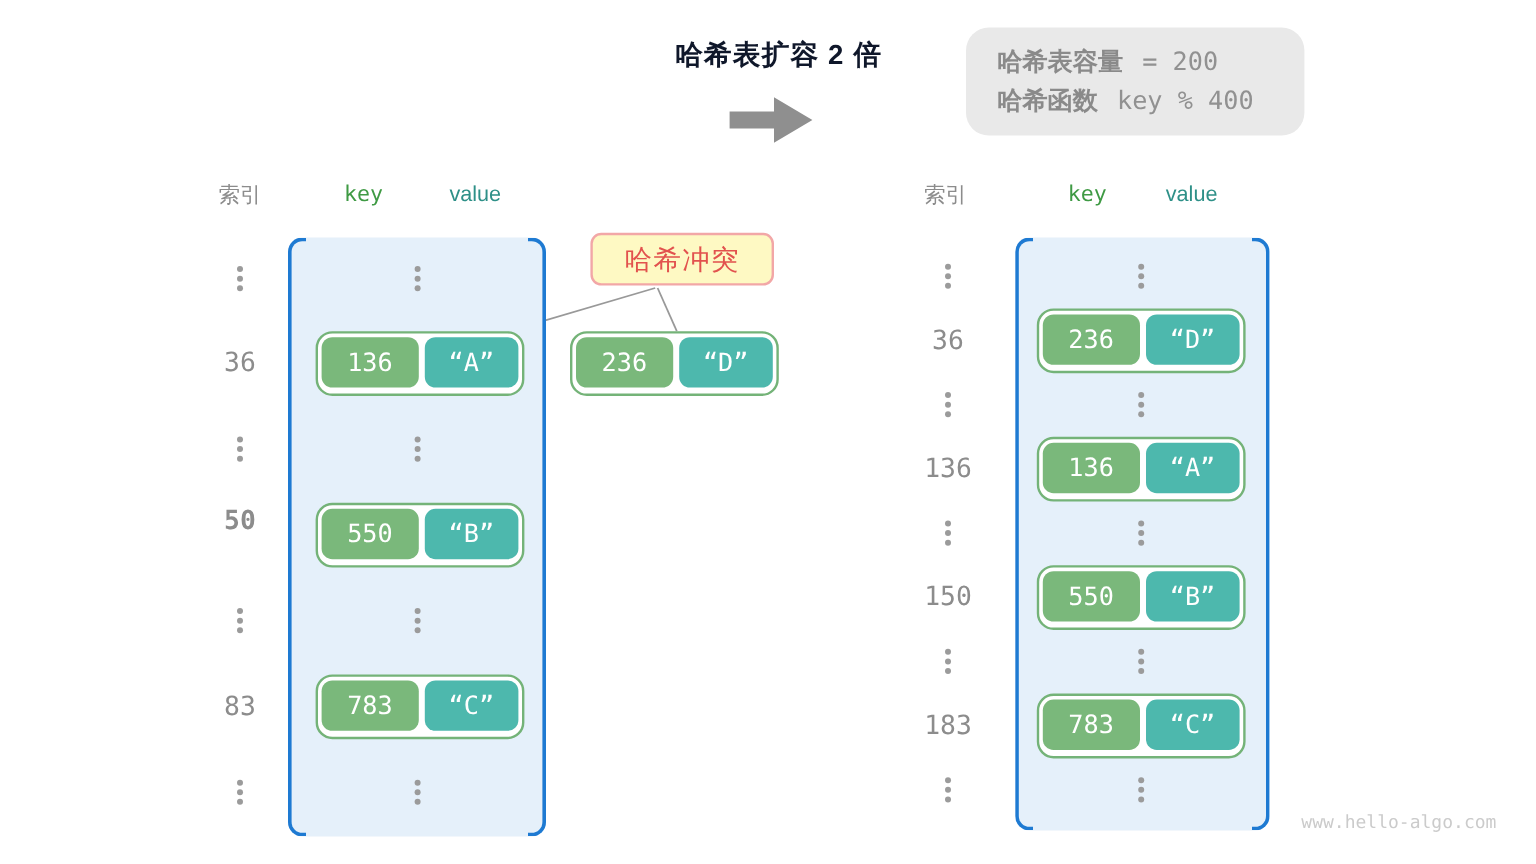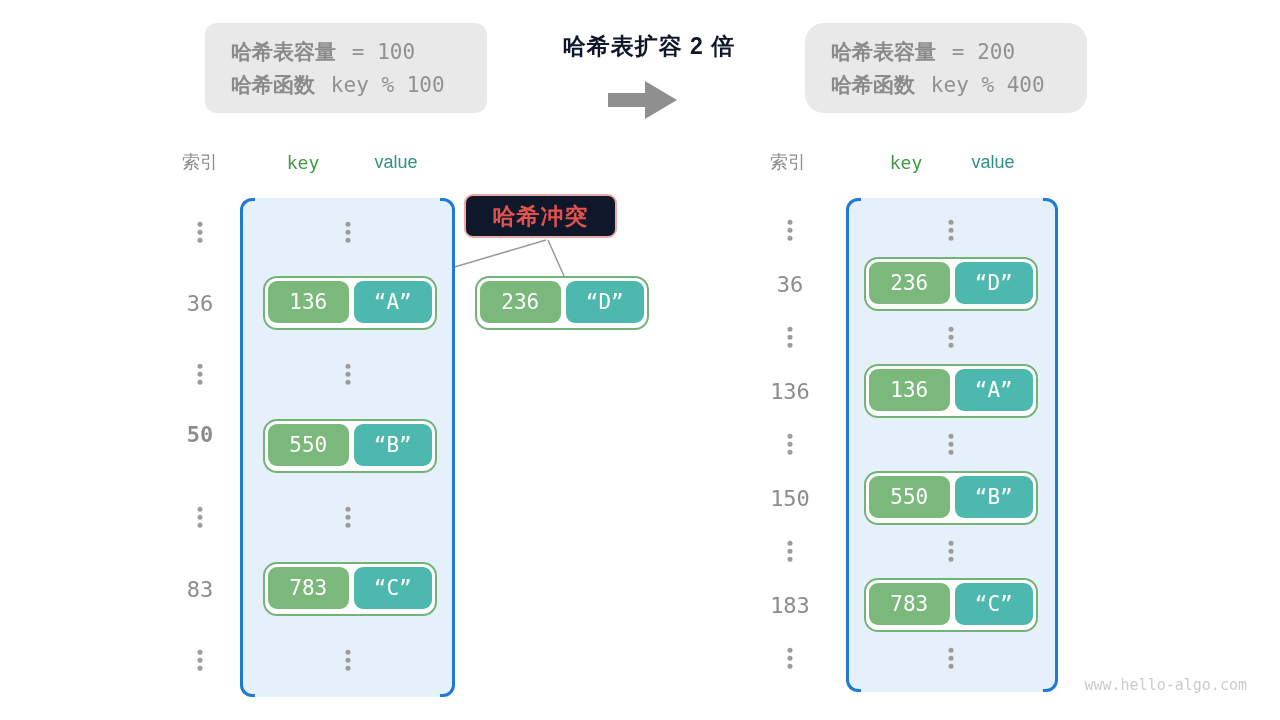--- a/index.html
+++ b/index.html
@@ -52,48 +52,38 @@
   }
   .pair .cell{
     height:42px;line-height:42px;text-align:center;color:#ffffff;font-size:21px;
     font-family:"DejaVu Sans Mono",monospace;border-radius:9px;white-space:nowrap;
   }
   .pair .key{width:81px;background:#7ab87b;}
   .pair .val{width:79px;background:#4db8ad;}
 
   
   .conflict-label{
-    position:absolute;left:464px;top:194px;width:153px;height:44px;box-sizing:border-box;
-    background:#0f172a;border:2px solid #f2a7a7;border-radius:9px;
+    position:absolute;left:492px;top:194px;width:153px;height:44px;box-sizing:border-box;
+    background:#fef9c3;border:2px solid #f2a7a7;border-radius:9px;
     display:flex;align-items:center;justify-content:center;
-    font-size:23px;font-weight:bold;color:#e2524e;letter-spacing:1px;
+    font-size:23px;font-weight:normal;color:#e2524e;letter-spacing:1px;
   }
 
   .overlay{position:absolute;left:0;top:0;pointer-events:none;}
 
   .watermark{
     position:absolute;right:33px;top:676px;font-size:15px;color:#cbcbcb;
     font-family:"DejaVu Sans Mono",monospace;
   }
 </style>
 </head>
 <body>
 
 <div class="canvas">
 
-  <div class="info-box" style="left:205px;top:23px;">
-    <div class="info-line">
-      <span class="lbl">哈希表容量</span>
-      <span class="val">=  100</span>
-    </div>
-    <div class="info-line">
-      <span class="lbl">哈希函数</span>
-      <span class="val">key % 100</span>
-    </div>
-  </div>
 
   <div class="info-box" style="left:805px;top:23px;border-radius:19px;">
     <div class="info-line">
       <span class="lbl">哈希表容量</span>
       <span class="val">=  200</span>
     </div>
     <div class="info-line">
       <span class="lbl">哈希函数</span>
       <span class="val">key % 400</span>
     </div>

